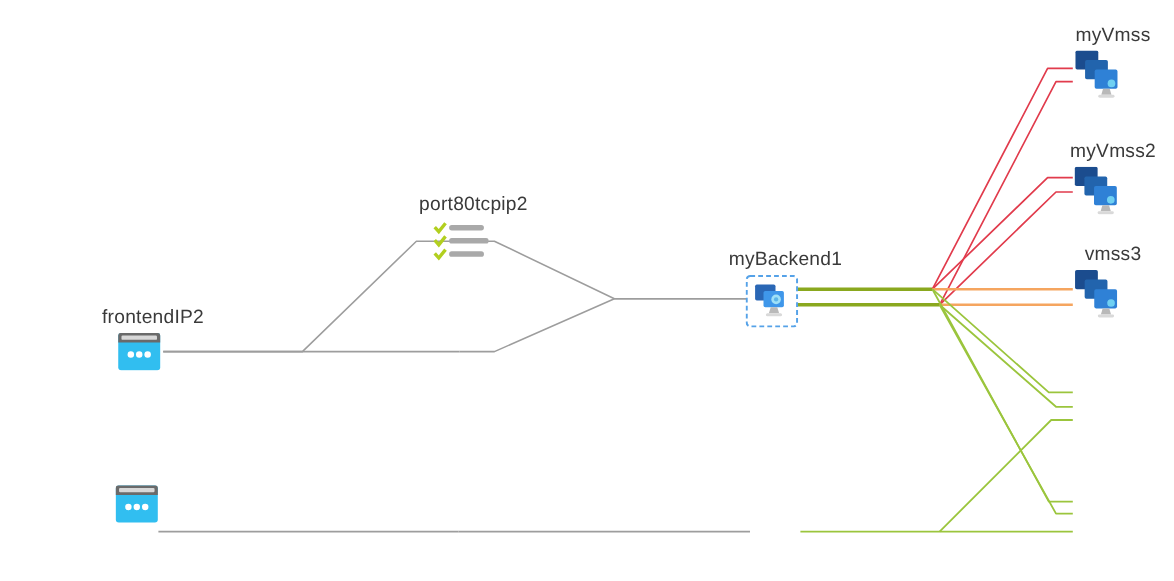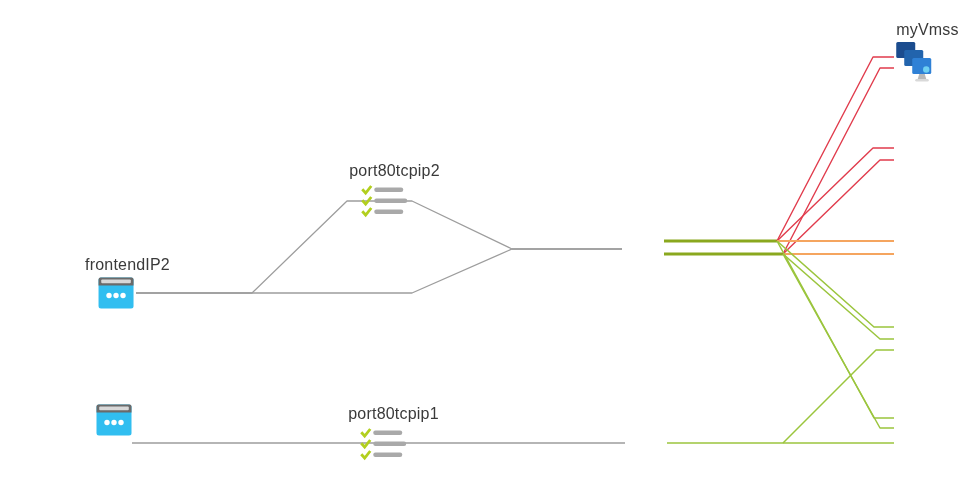--- a/index.html
+++ b/index.html
@@ -101,39 +101,51 @@
   </div>
 
   <div class="node" style="left:383px;top:162px">
     <div class="label">port80tcpip2</div>
     <svg class="icon" width="48" height="36">
         <use href="#sym-checklist"></use>
       </svg>
   </div>
 
 
+  <div class="node" style="left:643px;top:208px">
+    <div class="label">myBackend1</div>
+    <svg class="icon" width="44" height="44">
+        <use href="#sym-backend"></use>
+      </svg>
+  </div>
 
   <div class="node" style="left:114px;top:404px">
     <svg class="icon" width="36" height="32">
         <use href="#sym-frontend"></use>
       </svg>
   </div>
 
-  <div class="node" style="left:382px;top:405px">
-    <div class="label">port80tcpip1</div>
-    <svg class="icon" width="48" height="36">
-        <use href="#sym-checklist"></use>
-      </svg>
-  </div>
 
 
   <div class="node" style="left:916px;top:21px">
     <div class="label">myVmss</div>
     <svg class="icon" width="44" height="40">
         <use href="#sym-vmss"></use>
       </svg>
   </div>
 
+  <div class="node" style="left:916px;top:118px">
+    <div class="label">myVmss2</div>
+    <svg class="icon" width="44" height="40">
+        <use href="#sym-vmss"></use>
+      </svg>
+  </div>
 
+  <div class="node" style="left:916px;top:204px">
+    <div class="label">vmss3</div>
+    <svg class="icon" width="44" height="40">
+        <use href="#sym-vmss"></use>
+      </svg>
+  </div>
 
 
 
 </div>
 
 </body></html>

